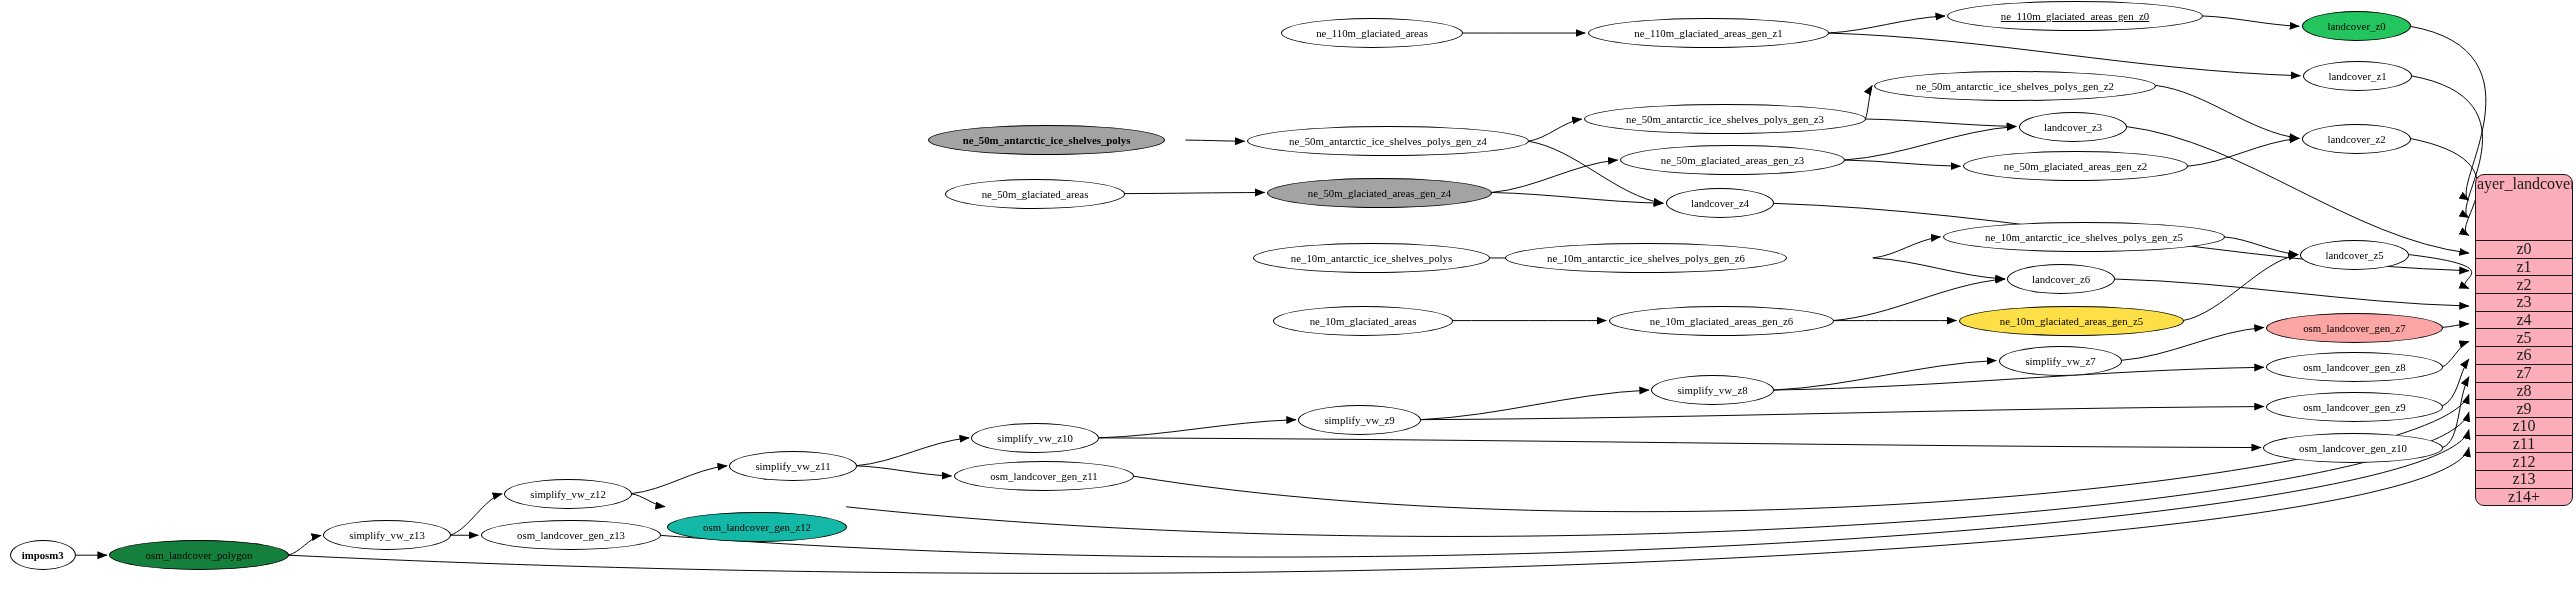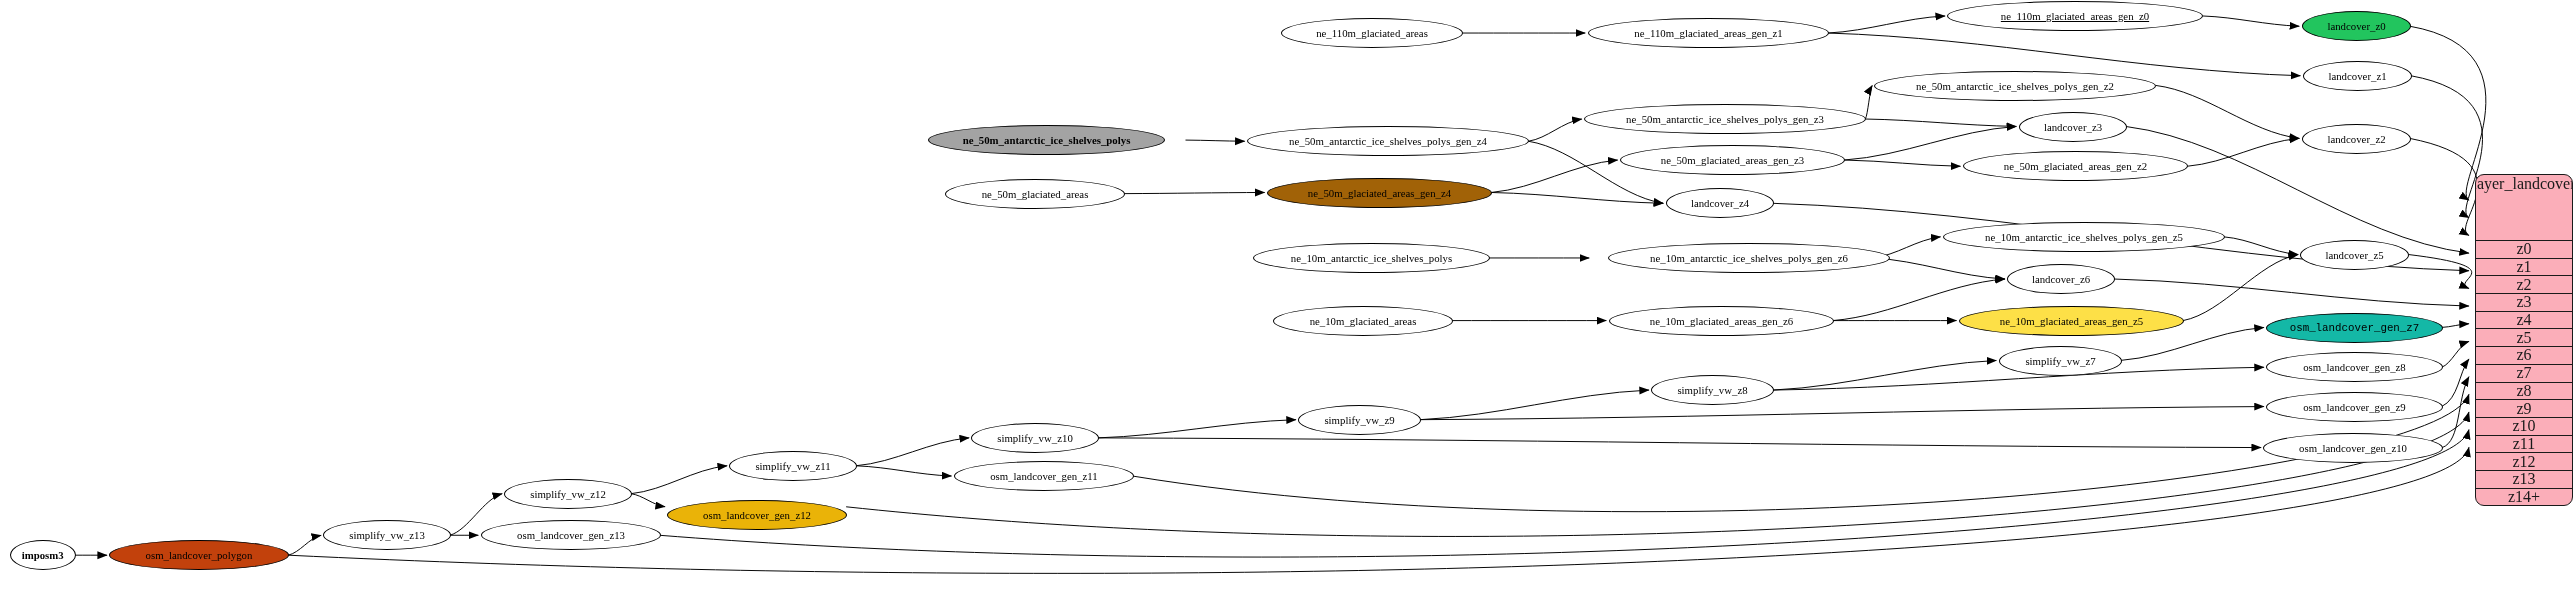--- a/index.html
+++ b/index.html
@@ -87,45 +87,45 @@
         <path d="M4289,786 C4322,775 4315,700 4336,661.5" marker-end="url(#arrow)"></path>
         <path d="M1989,836 C2900,985 4285,840 4336,692.5" marker-end="url(#arrow)"></path>
         <path d="M1486,890 C2700,1020 4290,885 4336,723.5" marker-end="url(#arrow)"></path>
         <path d="M1158,940 C2500,1046 4295,915 4336,754.5" marker-end="url(#arrow)"></path>
         <path d="M506,975 C2400,1066 4300,950 4336,785.5" marker-end="url(#arrow)"></path>
       </g>
   </svg>
 
   <div id="nodes">
       <div class="node" style="left: 9.7px; top: 540px; width: 66px; height: 30px; background: rgb(255, 255, 255); border-color: rgb(0, 0, 0); font-weight: bold;">imposm3</div>
-      <div class="node" style="left: 109px; top: 540px; width: 180px; height: 30px; background: #c2410c; border-color: rgb(0, 0, 0);">osm_landcover_polygon</div>
+      <div class="node" style="left: 109px; top: 540px; width: 180px; height: 30px; background: #15803d; border-color: rgb(0, 0, 0);">osm_landcover_polygon</div>
       <div class="node" style="left: 323px; top: 520px; width: 128px; height: 30px; background: rgb(255, 255, 255); border-color: rgb(0, 0, 0);">simplify_vw_z13</div>
       <div class="node" style="left: 481px; top: 520px; width: 180px; height: 30px; background: rgb(255, 255, 255); border-color: rgb(0, 0, 0);">osm_landcover_gen_z13</div>
       <div class="node" style="left: 504px; top: 479px; width: 128px; height: 30px; background: rgb(255, 255, 255); border-color: rgb(0, 0, 0);">simplify_vw_z12</div>
-      <div class="node" style="left: 667px; top: 500px; width: 180px; height: 30px; background: #eab308; border-color: rgb(0, 0, 0);">osm_landcover_gen_z12</div>
+      <div class="node" style="left: 667px; top: 512px; width: 180px; height: 30px; background: #14b8a6; border-color: rgb(0, 0, 0);">osm_landcover_gen_z12</div>
       <div class="node" style="left: 729px; top: 451px; width: 128px; height: 30px; background: rgb(255, 255, 255); border-color: rgb(0, 0, 0);">simplify_vw_z11</div>
       <div class="node" style="left: 954px; top: 461px; width: 180px; height: 30px; background: rgb(255, 255, 255); border-color: rgb(0, 0, 0);">osm_landcover_gen_z11</div>
       <div class="node" style="left: 971px; top: 423px; width: 128px; height: 30px; background: rgb(255, 255, 255); border-color: rgb(0, 0, 0);">simplify_vw_z10</div>
       <div class="node" style="left: 1298px; top: 405px; width: 123px; height: 30px; background: rgb(255, 255, 255); border-color: rgb(0, 0, 0);">simplify_vw_z9</div>
       <div class="node" style="left: 1651px; top: 375px; width: 123px; height: 30px; background: rgb(255, 255, 255); border-color: rgb(0, 0, 0);">simplify_vw_z8</div>
       <div class="node" style="left: 1999px; top: 346px; width: 123px; height: 30px; background: rgb(255, 255, 255); border-color: rgb(0, 0, 0);">simplify_vw_z7</div>
-      <div class="node" style="left: 2266px; top: 313px; width: 177px; height: 30px; background: #14b8a6; border-color: rgb(0, 0, 0); font-family: Liberation Mono, monospace;">osm_landcover_gen_z7</div>
+      <div class="node" style="left: 2266px; top: 313px; width: 177px; height: 30px; background: #fca5a5; border-color: rgb(0, 0, 0);">osm_landcover_gen_z7</div>
       <div class="node" style="left: 2266px; top: 352px; width: 177px; height: 30px; background: rgb(255, 255, 255); border-color: rgb(0, 0, 0);">osm_landcover_gen_z8</div>
       <div class="node" style="left: 2266px; top: 392px; width: 177px; height: 30px; background: rgb(255, 255, 255); border-color: rgb(0, 0, 0);">osm_landcover_gen_z9</div>
       <div class="node" style="left: 2263px; top: 433px; width: 180px; height: 30px; background: rgb(255, 255, 255); border-color: rgb(0, 0, 0);">osm_landcover_gen_z10</div>
       <div class="node" style="left: 1273px; top: 306px; width: 180px; height: 30px; background: rgb(255, 255, 255); border-color: rgb(0, 0, 0);">ne_10m_glaciated_areas</div>
       <div class="node" style="left: 1609px; top: 306px; width: 225px; height: 30px; background: rgb(255, 255, 255); border-color: rgb(0, 0, 0);">ne_10m_glaciated_areas_gen_z6</div>
       <div class="node" style="left: 1959px; top: 306px; width: 225px; height: 30px; background: #fde047; border-color: rgb(0, 0, 0);">ne_10m_glaciated_areas_gen_z5</div>
       <div class="node" style="left: 1253px; top: 243px; width: 237px; height: 30px; background: rgb(255, 255, 255); border-color: rgb(0, 0, 0);">ne_10m_antarctic_ice_shelves_polys</div>
-      <div class="node" style="left: 1608px; top: 243px; width: 282px; height: 30px; background: rgb(255, 255, 255); border-color: rgb(0, 0, 0);">ne_10m_antarctic_ice_shelves_polys_gen_z6</div>
+      <div class="node" style="left: 1505px; top: 243px; width: 282px; height: 30px; background: rgb(255, 255, 255); border-color: rgb(0, 0, 0);">ne_10m_antarctic_ice_shelves_polys_gen_z6</div>
       <div class="node" style="left: 1943px; top: 222px; width: 282px; height: 30px; background: rgb(255, 255, 255); border-color: rgb(0, 0, 0);">ne_10m_antarctic_ice_shelves_polys_gen_z5</div>
       <div class="node" style="left: 2007px; top: 264px; width: 108px; height: 30px; background: rgb(255, 255, 255); border-color: rgb(0, 0, 0);">landcover_z6</div>
       <div class="node" style="left: 2300px; top: 240px; width: 109px; height: 30px; background: rgb(255, 255, 255); border-color: rgb(0, 0, 0);">landcover_z5</div>
       <div class="node" style="left: 945px; top: 179px; width: 180px; height: 30px; background: rgb(255, 255, 255); border-color: rgb(0, 0, 0);">ne_50m_glaciated_areas</div>
-      <div class="node" style="left: 1267px; top: 178px; width: 225px; height: 30px; background: #a16207; border-color: rgb(0, 0, 0);">ne_50m_glaciated_areas_gen_z4</div>
+      <div class="node" style="left: 1267px; top: 178px; width: 225px; height: 30px; background: #a3a3a3; border-color: rgb(0, 0, 0);">ne_50m_glaciated_areas_gen_z4</div>
       <div class="node" style="left: 1620px; top: 145px; width: 225px; height: 30px; background: rgb(255, 255, 255); border-color: rgb(0, 0, 0);">ne_50m_glaciated_areas_gen_z3</div>
       <div class="node" style="left: 1963px; top: 151px; width: 225px; height: 30px; background: rgb(255, 255, 255); border-color: rgb(0, 0, 0);">ne_50m_glaciated_areas_gen_z2</div>
       <div class="node" style="left: 1666px; top: 188px; width: 108px; height: 30px; background: rgb(255, 255, 255); border-color: rgb(0, 0, 0);">landcover_z4</div>
       <div class="node" style="left: 2019px; top: 112px; width: 108px; height: 30px; background: rgb(255, 255, 255); border-color: rgb(0, 0, 0);">landcover_z3</div>
       <div class="node" style="left: 2302px; top: 124px; width: 109px; height: 30px; background: rgb(255, 255, 255); border-color: rgb(0, 0, 0);">landcover_z2</div>
       <div class="node" style="left: 928px; top: 125px; width: 237px; height: 30px; background: #a3a3a3; border-color: rgb(0, 0, 0); font-weight: bold;">ne_50m_antarctic_ice_shelves_polys</div>
       <div class="node" style="left: 1247px; top: 126px; width: 282px; height: 30px; background: rgb(255, 255, 255); border-color: rgb(0, 0, 0);">ne_50m_antarctic_ice_shelves_polys_gen_z4</div>
       <div class="node" style="left: 1584px; top: 104px; width: 282px; height: 30px; background: rgb(255, 255, 255); border-color: rgb(0, 0, 0);">ne_50m_antarctic_ice_shelves_polys_gen_z3</div>
       <div class="node" style="left: 1874px; top: 71px; width: 282px; height: 30px; background: rgb(255, 255, 255); border-color: rgb(0, 0, 0);">ne_50m_antarctic_ice_shelves_polys_gen_z2</div>
       <div class="node" style="left: 1281px; top: 18px; width: 182px; height: 30px; background: rgb(255, 255, 255); border-color: rgb(0, 0, 0);">ne_110m_glaciated_areas</div>

